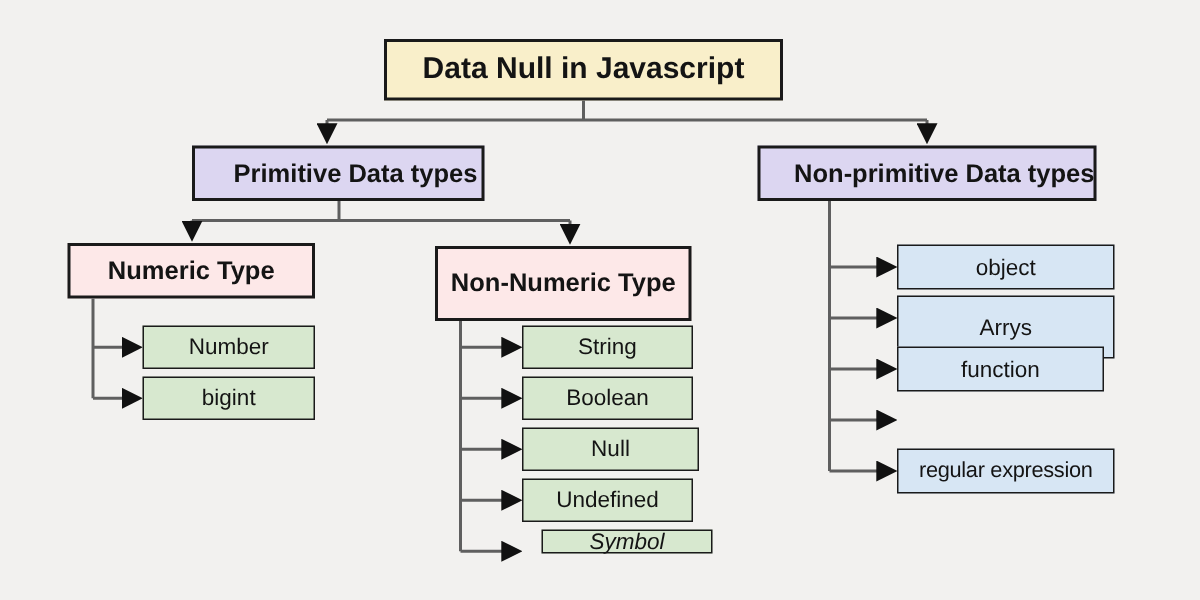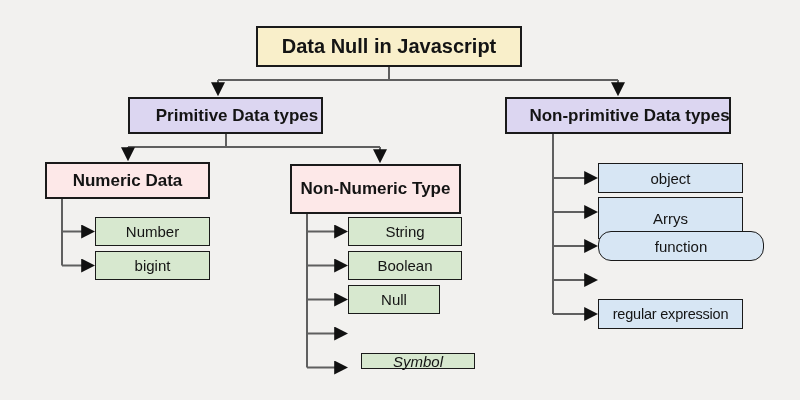--- a/index.html
+++ b/index.html
@@ -79,29 +79,30 @@
       <path d="M553,280 H594" marker-end="url(#arrow)"></path>
       <path d="M553,314 H594" marker-end="url(#arrow)"></path>
     </g>
   </svg>
 
   <div class="node lvl1" style="left:256px;top:26px;width:266px;height:41px;">Data Null in Javascript</div>
 
   <div class="node lvl2" style="left:128px;top:97px;width:195px;height:37px;">Primitive Data types</div>
   <div class="node lvl2" style="left:505px;top:97px;width:226px;height:37px;">Non-primitive Data types</div>
 
-  <div class="node lvl3" style="left:45px;top:162px;width:165px;height:37px;">Numeric Data</div>
+  <div class="node lvl3" style="left:45px;top:162px;width:165px;height:37px;">Numeric Type</div>
   <div class="node lvl3" style="left:290px;top:164px;width:171px;height:50px;">Non-Numeric Type</div>
 
   <div class="node leaf leaf-green" style="left:95px;top:217px;width:115px;height:29px;">Number</div>
   <div class="node leaf leaf-green" style="left:95px;top:251px;width:115px;height:29px;">bigint</div>
 
   <div class="node leaf leaf-green" style="left:348px;top:217px;width:114px;height:29px;">String</div>
   <div class="node leaf leaf-green" style="left:348px;top:251px;width:114px;height:29px;">Boolean</div>
-  <div class="node leaf leaf-green" style="left:348px;top:285px;width:92px;height:29px;">Null</div>
+  <div class="node leaf leaf-green" style="left:348px;top:285px;width:118px;height:29px;">Null</div>
+  <div class="node leaf leaf-green" style="left:348px;top:319px;width:114px;height:29px;">Undefined</div>
   <div class="node leaf leaf-green" style="left:361px;top:353px;width:114px;height:16px;font-style:italic;">Symbol</div>
 
   <div class="node leaf leaf-blue" style="left:598px;top:163px;width:145px;height:30px;">object</div>
   <div class="node leaf leaf-blue" style="left:598px;top:197px;width:145px;height:42px;">Arrys</div>
-  <div class="node leaf leaf-blue" style="left:598px;top:231px;width:166px;height:30px;border-radius:13px;">function</div>
+  <div class="node leaf leaf-blue" style="left:598px;top:231px;width:138px;height:30px;">function</div>
   <div class="node leaf leaf-blue leaf-tight" style="left:598px;top:299px;width:145px;height:30px;">regular expression</div>
 
 </div>
 
 </body></html>

